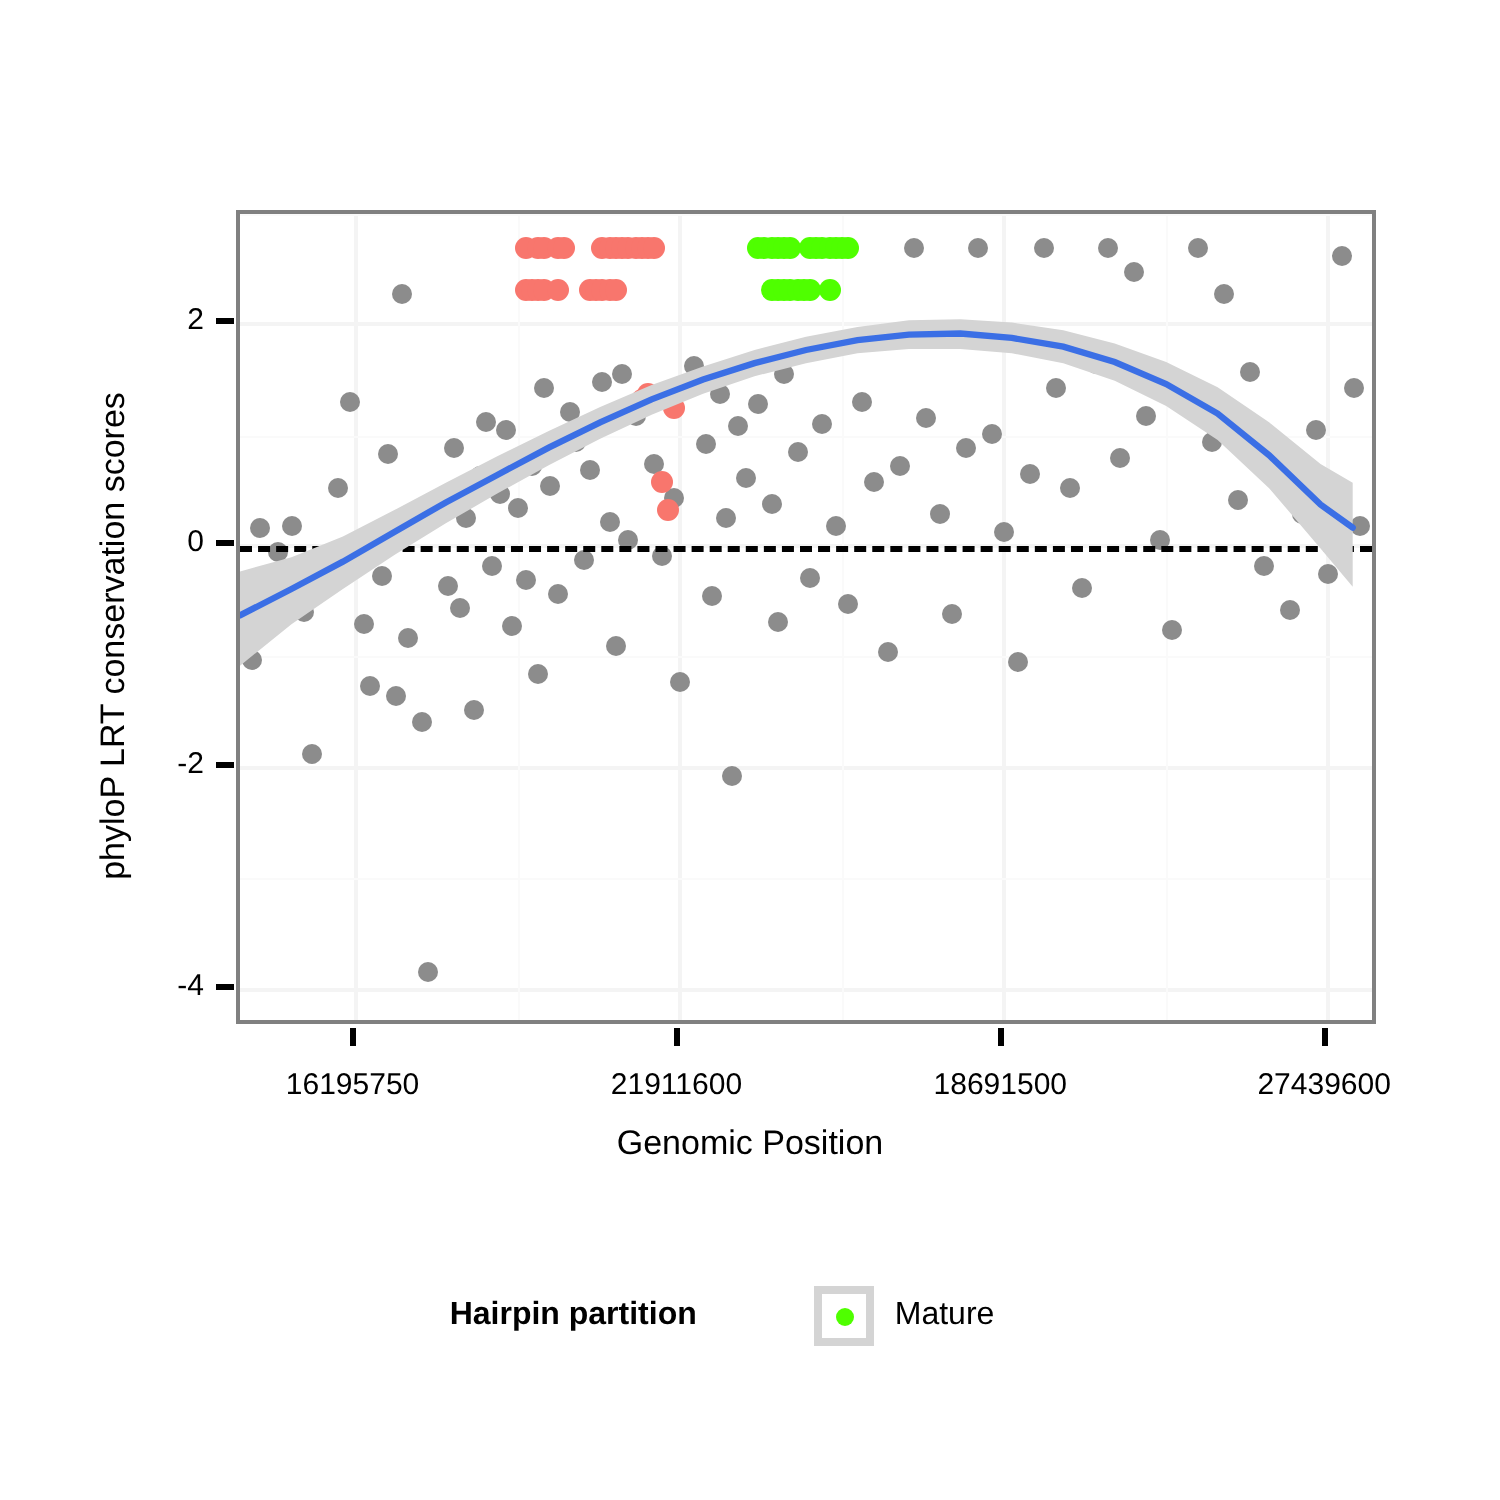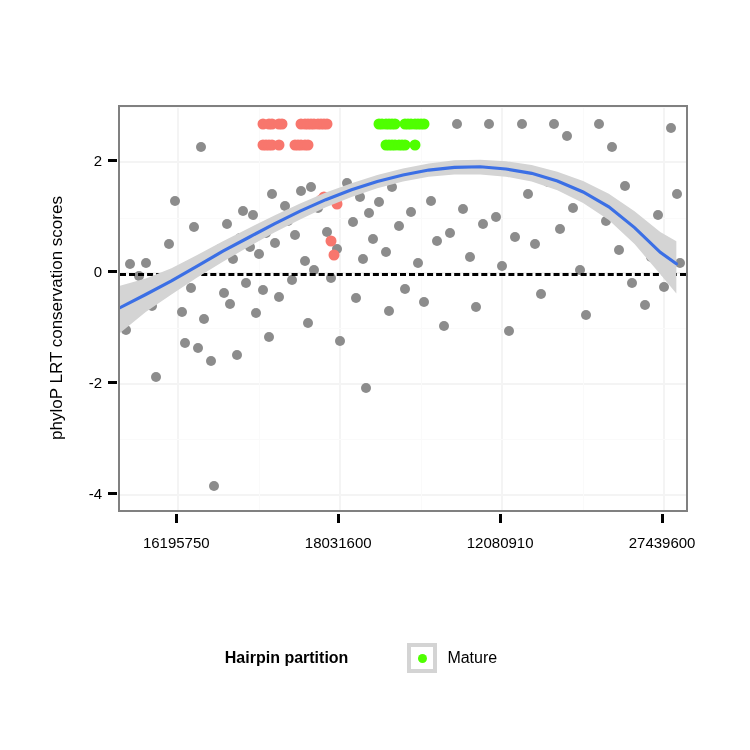--- a/index.html
+++ b/index.html
@@ -355,37 +355,38 @@
     <svg id="svg-overlay" viewBox="0 0 570 407" preserveAspectRatio="none">
         <polygon points="0.00,180.52 25.91,173.32 51.82,162.80 77.73,149.51 103.64,135.67 129.55,122.38 155.45,109.64 181.36,97.46 207.27,86.38 233.18,76.97 259.09,68.66 285.00,62.02 310.91,57.04 336.82,53.71 362.73,53.16 388.64,54.82 414.55,58.70 440.45,65.34 466.36,74.76 492.27,87.49 518.18,105.21 544.09,126.25 560.28,135.67 560.28,188.27 544.09,168.89 518.18,138.44 492.27,114.07 466.36,96.90 440.45,84.17 414.55,75.31 388.64,70.33 362.73,68.11 336.82,68.11 310.91,70.33 285.00,75.31 259.09,81.95 233.18,90.81 207.27,101.33 181.36,113.52 155.45,126.81 129.55,141.20 103.64,156.16 77.73,172.21 51.82,189.38 25.91,207.10 0.00,228.14" fill="#d4d4d4"></polygon>
         <polyline points="0.00,202.67 25.91,189.38 51.82,175.54 77.73,160.59 103.64,145.63 129.55,131.79 155.45,117.95 181.36,105.21 207.27,93.58 233.18,83.61 259.09,75.31 285.00,68.66 310.91,63.68 336.82,60.91 362.73,60.36 388.64,62.57 414.55,67.00 440.45,74.76 466.36,85.83 492.27,100.78 518.18,121.82 544.09,146.74 560.28,158.37" fill="none" stroke="#3b6fe5" stroke-width="3.2" stroke-linecap="round"></polyline>
       </svg>
   </div>
 
   <div id="x-ticks">
       <div class="tick-mark tick-x" style="left: 175.295px; top: 514px;"></div>
       <div class="tick-label-x" style="left: 176.295px; top: 534px;">16195750</div>
       <div class="tick-mark tick-x" style="left: 337.227px; top: 514px;"></div>
-      <div class="tick-label-x" style="left: 338.227px; top: 534px;">18031600</div>
+      <div class="tick-label-x" style="left: 338.227px; top: 534px;">21911600</div>
       <div class="tick-mark tick-x" style="left: 499.159px; top: 514px;"></div>
-      <div class="tick-label-x" style="left: 500.159px; top: 534px;">12080910</div>
+      <div class="tick-label-x" style="left: 500.159px; top: 534px;">18691500</div>
       <div class="tick-mark tick-x" style="left: 661.091px; top: 514px;"></div>
       <div class="tick-label-x" style="left: 662.091px; top: 534px;">27439600</div>
     </div>
   <div id="y-ticks">
       <div class="tick-mark tick-y" style="left: 108px; top: 491.619px;"></div>
       <div class="tick-label-y" style="left: 72px; top: 492.619px;">-4</div>
       <div class="tick-mark tick-y" style="left: 108px; top: 380.871px;"></div>
       <div class="tick-label-y" style="left: 72px; top: 381.871px;">-2</div>
       <div class="tick-mark tick-y" style="left: 108px; top: 270.122px;"></div>
       <div class="tick-label-y" style="left: 72px; top: 271.122px;">0</div>
       <div class="tick-mark tick-y" style="left: 108px; top: 159.374px;"></div>
       <div class="tick-label-y" style="left: 72px; top: 160.374px;">2</div>
     </div>
 
+  <div id="x-axis-title">Genomic Position</div>
   <div id="y-axis-title">phyloP LRT conservation scores</div>
 
   <div id="legend">
     <span id="legend-title">Hairpin partition</span>
     <span id="legend-items" style="display: inline-flex; align-items: center; padding-left: 43px;">
         <span class="legend-item">
           <span class="legend-key">
             <span class="legend-dot" style="background: rgb(79, 255, 0);"></span>
           </span>
           <span class="legend-label">Mature</span>

